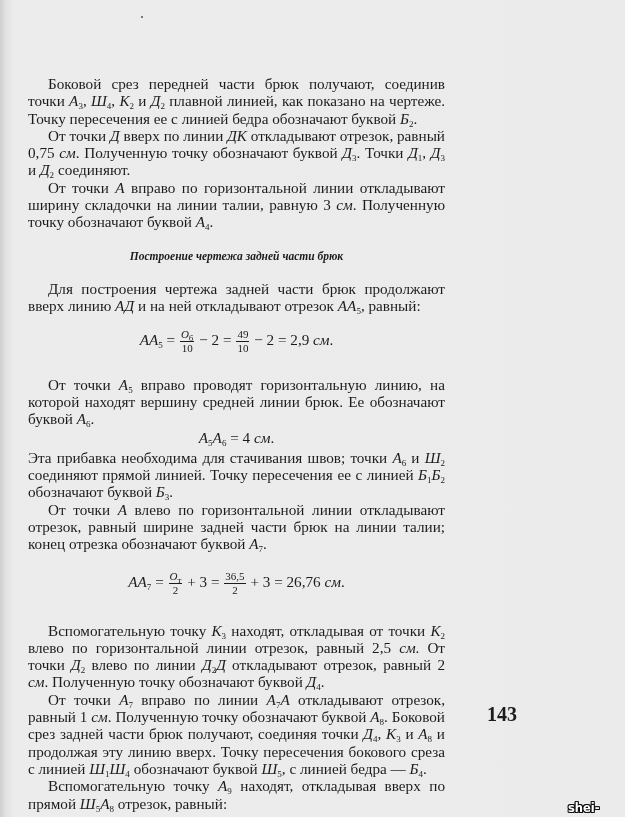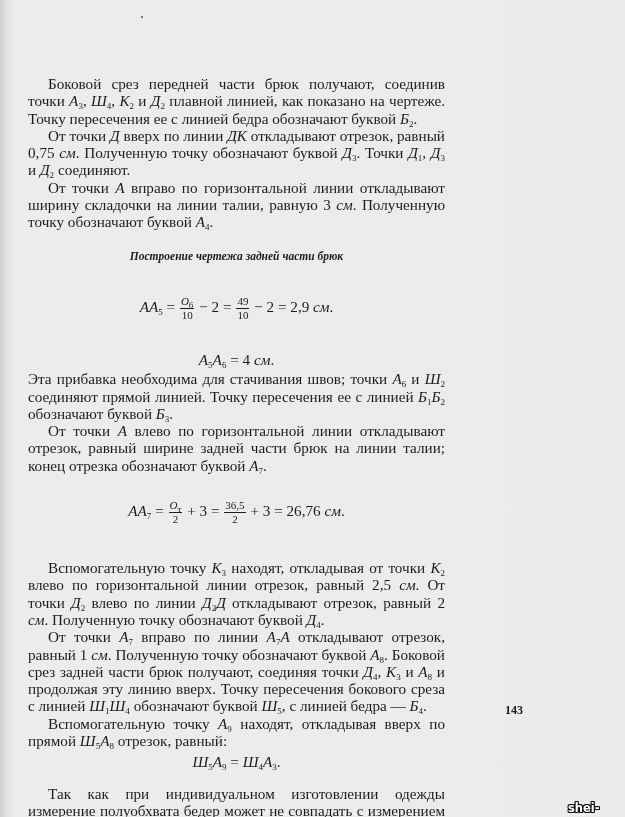--- a/index.html
+++ b/index.html
@@ -30,26 +30,26 @@
     margin-top: 17px; margin-bottom: 15px; text-indent: 0;
     letter-spacing: 0;
     font-style: italic;
   }
   .formula {
     text-align: center; text-indent: 0; margin: 6px 0 14px 0;
     white-space: nowrap;
   }
   .frac {
     display: inline-block; vertical-align: middle; text-align: center;
-    font-size: 11px; line-height: 11px; margin: 16px 1px;
+    font-size: 11px; line-height: 11px; margin: 8px 1px;
   }
   .frac .num { display: block; border-bottom: 1px solid #1c1c1c; padding: 0 1px 1px; }
   .frac .den { display: block; padding-top: 1px; }
   .page-number {
-    position: absolute; left: 505px; top: 703px; font-size: 12px; font-weight: bold;
+    position: absolute; left: 487px; top: 703px; font-size: 20px; font-weight: bold;
   }
   .watermark {
     position: absolute; left: 524px; top: 801px;
     font-family: "DejaVu Sans", sans-serif; font-weight: bold; font-size: 11.5px;
     color: #ffffff; letter-spacing: 0px;
     text-shadow: 1px 0 #111, -1px 0 #111, 0 1px #111, 0 -1px #111, 1px 1px #111, -1px -1px #111, 1px -1px #111, -1px 1px #111;
     padding-left: 44px;
   }
   .dot { position: absolute; left: 141px; top: 16px; width: 2px; height: 2px; background: #777; }
 </style>
@@ -62,23 +62,25 @@
   <div class="text col">
 
     <p><span>Боковой срез передней части брюк получают, соединив точки </span><i>А</i><sub>3</sub><span>, </span><i>Ш</i><sub>4</sub><span>, </span><i>К</i><sub>2</sub><span> и </span><i>Д</i><sub>2</sub><span> плавной линией, как показано на чертеже. Точку пересечения ее с линией бедра обозначают буквой </span><i>Б</i><sub>2</sub><span>.</span></p>
 
     <p><span>От точки </span><i>Д</i><span> вверх по линии </span><i>ДК</i><span> откладывают отрезок, равный 0,75 </span><i>см</i><span>. Полученную точку обозначают буквой </span><i>Д</i><sub>3</sub><span>. Точки </span><i>Д</i><sub>1</sub><span>, </span><i>Д</i><sub>3</sub><span> и </span><i>Д</i><sub>2</sub><span> соединяют.</span></p>
 
     <p><span>От точки </span><i>А</i><span> вправо по горизонтальной линии откладывают ширину складочки на линии талии, равную 3 </span><i>см</i><span>. Полученную точку обозначают буквой </span><i>А</i><sub>4</sub><span>.</span></p>
 
     <p class="heading">Построение чертежа задней части брюк</p>
 
+    <p><span>Для построения чертежа задней части брюк продолжают вверх линию </span><i>АД</i><span> и на ней откладывают отрезок </span><i>АА</i><sub>5</sub><span>, равный:</span></p>
 
     <p class="formula"><i>АА</i><sub>5</sub><span> = </span><span class="frac"><span class="num"><i>О</i><sub>б</sub></span><span class="den">10</span></span><span> − 2 = </span><span class="frac"><span class="num">49</span><span class="den">10</span></span><span> − 2 = 2,9 </span><i>см</i><span>.</span></p>
 
+    <p><span>От точки </span><i>А</i><sub>5</sub><span> вправо проводят горизонтальную линию, на которой находят вершину средней линии брюк. Ее обозначают буквой </span><i>А</i><sub>6</sub><span>.</span></p>
 
     <p class="formula" style="margin:2px 0 2px 0"><i>А</i><sub>5</sub><i>А</i><sub>6</sub><span> = 4 </span><i>см</i><span>.</span></p>
 
     <p class="noind"><span>Эта прибавка необходима для стачивания швов; точки </span><i>А</i><sub>6</sub><span> и </span><i>Ш</i><sub>2</sub><span> соединяют прямой линией. Точку пересечения ее с линией </span><i>Б</i><sub>1</sub><i>Б</i><sub>2</sub><span> обозначают буквой </span><i>Б</i><sub>3</sub><span>.</span></p>
 
     <p><span>От точки </span><i>А</i><span> влево по горизонтальной линии откладывают отрезок, равный ширине задней части брюк на линии талии; конец отрезка обозначают буквой </span><i>А</i><sub>7</sub><span>.</span></p>
 
     <p class="formula" style="margin:10px 0 18px 0"><i>АА</i><sub>7</sub><span> = </span><span class="frac"><span class="num"><i>О</i><sub>т</sub></span><span class="den">2</span></span><span> + 3 = </span><span class="frac"><span class="num">36,5</span><span class="den">2</span></span><span> + 3 = 26,76 </span><i>см</i><span>.</span></p>
 
     <p><span>Вспомогательную точку </span><i>К</i><sub>3</sub><span> находят, откладывая от точки </span><i>К</i><sub>2</sub><span> влево по горизонтальной линии отрезок, равный 2,5 </span><i>см</i><span>. От точки </span><i>Д</i><sub>2</sub><span> влево по линии </span><i>Д</i><sub>2</sub><i>Д</i><span> откладывают отрезок, равный 2 </span><i>см</i><span>. Полученную точку обозначают буквой </span><i>Д</i><sub>4</sub><span>.</span></p>

